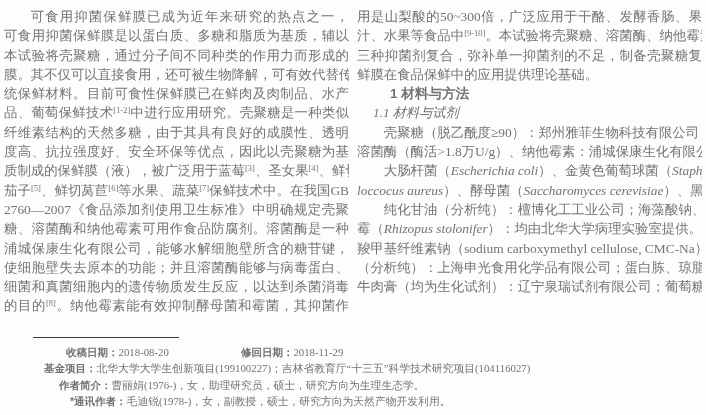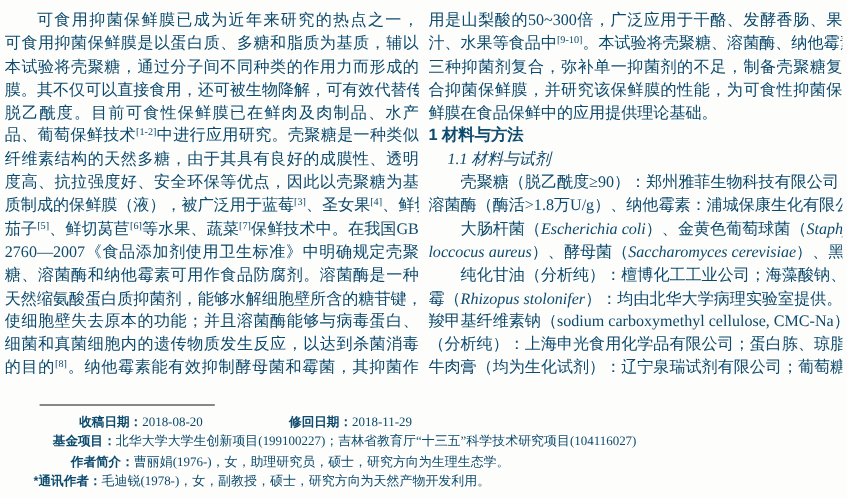--- a/index.html
+++ b/index.html
@@ -13,73 +13,72 @@
   .col-right { left:357px; }
   .line {
     height:19.3px; line-height:19.3px; font-size:13.4px;
     white-space:nowrap; overflow:hidden;
     text-align:justify; text-align-last:justify;
   }
   .line.short { text-align:right; text-align-last:left; }
   .line.ind { text-indent:2em; }
   .line.h1 {
     font-family:"Liberation Sans","DejaVu Sans",sans-serif;
-    font-weight:bold; font-size:13.6px;
+    font-weight:bold; font-size:13.6px;margin-left:33px;
   }
   .line.h2 { font-style:italic; font-size:13.2px;margin-left:16px; }
   .line sup { font-size:8.5px; line-height:0; vertical-align:4.5px; }
   .line i { font-style:italic; }
   .fn-rule {
     position:absolute; left:33px; top:337px; width:146px; height:0;
     border-top:1.2px solid #3a3a3a;
   }
   .footnotes { position:absolute; left:0; top:344px; width:582px; }
   .fn-line {
     height:16.3px; line-height:16.3px; font-size:10.8px;
     white-space:nowrap; overflow:hidden;
   }
   .fn-l1 { padding-left:66px; }
   .fn-l2 { padding-left:44px; }
   .fn-l3 { padding-left:47px;margin-left:12px; }
-  .fn-l4 { padding-left:28px; }
+  .fn-l4 { padding-left:38px;margin-left:32px; }
   .fn-label {
     font-family:"Liberation Sans","DejaVu Sans",sans-serif;
     font-weight:bold; font-size:10.5px;
   }
   .fn-gap { display:inline-block; width:72px; }
 </style>
 </head>
 <body>
 
-<div class="page" style="background: rgb(253, 253, 251); color: #0c4a6e;">
+<div class="page" style="background: rgb(253, 253, 251); color: #737373;">
 
   <div class="col col-left">
     <div class="line ind">可食用抑菌保鲜膜已成为近年来研究的热点之一，</div>
     <div class="line">可食用抑菌保鲜膜是以蛋白质、多糖和脂质为基质，辅以</div>
     <div class="line">本试验将壳聚糖，通过分子间不同种类的作用力而形成的</div>
     <div class="line">膜。其不仅可以直接食用，还可被生物降解，可有效代替传</div>
-    <div class="line">脱乙酰度。目前可食性保鲜膜已在鲜肉及肉制品、水产</div>
+    <div class="line">统保鲜材料。目前可食性保鲜膜已在鲜肉及肉制品、水产</div>
     <div class="line">品、葡萄保鲜技术<sup>[1-2]</sup>中进行应用研究。壳聚糖是一种类似</div>
     <div class="line">纤维素结构的天然多糖，由于其具有良好的成膜性、透明</div>
     <div class="line">度高、抗拉强度好、安全环保等优点，因此以壳聚糖为基</div>
     <div class="line">质制成的保鲜膜（液），被广泛用于蓝莓<sup>[3]</sup>、圣女果<sup>[4]</sup>、鲜切</div>
     <div class="line">茄子<sup>[5]</sup>、鲜切莴苣<sup>[6]</sup>等水果、蔬菜<sup>[7]</sup>保鲜技术中。在我国GB</div>
     <div class="line">2760—2007《食品添加剂使用卫生标准》中明确规定壳聚</div>
     <div class="line">糖、溶菌酶和纳他霉素可用作食品防腐剂。溶菌酶是一种</div>
-    <div class="line">天然缩氨酸蛋白质抑菌剂，能够水解细胞壁所含的糖苷键，</div>
+    <div class="line">浦城保康生化有限公司，能够水解细胞壁所含的糖苷键，</div>
     <div class="line">使细胞壁失去原本的功能；并且溶菌酶能够与病毒蛋白、</div>
     <div class="line">细菌和真菌细胞内的遗传物质发生反应，以达到杀菌消毒</div>
     <div class="line">的目的<sup>[8]</sup>。纳他霉素能有效抑制酵母菌和霉菌，其抑菌作</div>
   </div>
 
   <div class="col col-right">
     <div class="line">用是山梨酸的50~300倍，广泛应用于干酪、发酵香肠、果</div>
     <div class="line">汁、水果等食品中<sup>[9-10]</sup>。本试验将壳聚糖、溶菌酶、纳他霉素</div>
     <div class="line">三种抑菌剂复合，弥补单一抑菌剂的不足，制备壳聚糖复</div>
-    <div class="line">合抑菌保鲜膜，并研究该保鲜膜的性能，为可食性抑菌保</div>
     <div class="line short">鲜膜在食品保鲜中的应用提供理论基础。</div>
     <div class="line h1 short">1 材料与方法</div>
     <div class="line h2 short">1.1 材料与试剂</div>
     <div class="line ind">壳聚糖（脱乙酰度≥90）：郑州雅菲生物科技有限公司；</div>
     <div class="line">溶菌酶（酶活&gt;1.8万U/g）、纳他霉素：浦城保康生化有限公司；</div>
     <div class="line ind">大肠杆菌（<i>Escherichia coli</i>）、金黄色葡萄球菌（<i>Staphy-</i></div>
     <div class="line"><i>loccocus aureus</i>）、酵母菌（<i>Saccharomyces cerevisiae</i>）、黑根</div>
     <div class="line ind">纯化甘油（分析纯）：檀博化工工业公司；海藻酸钠、</div>
     <div class="line">霉（<i>Rhizopus stolonifer</i>）：均由北华大学病理实验室提供。</div>
     <div class="line">羧甲基纤维素钠（sodium carboxymethyl cellulose, CMC-Na）</div>

